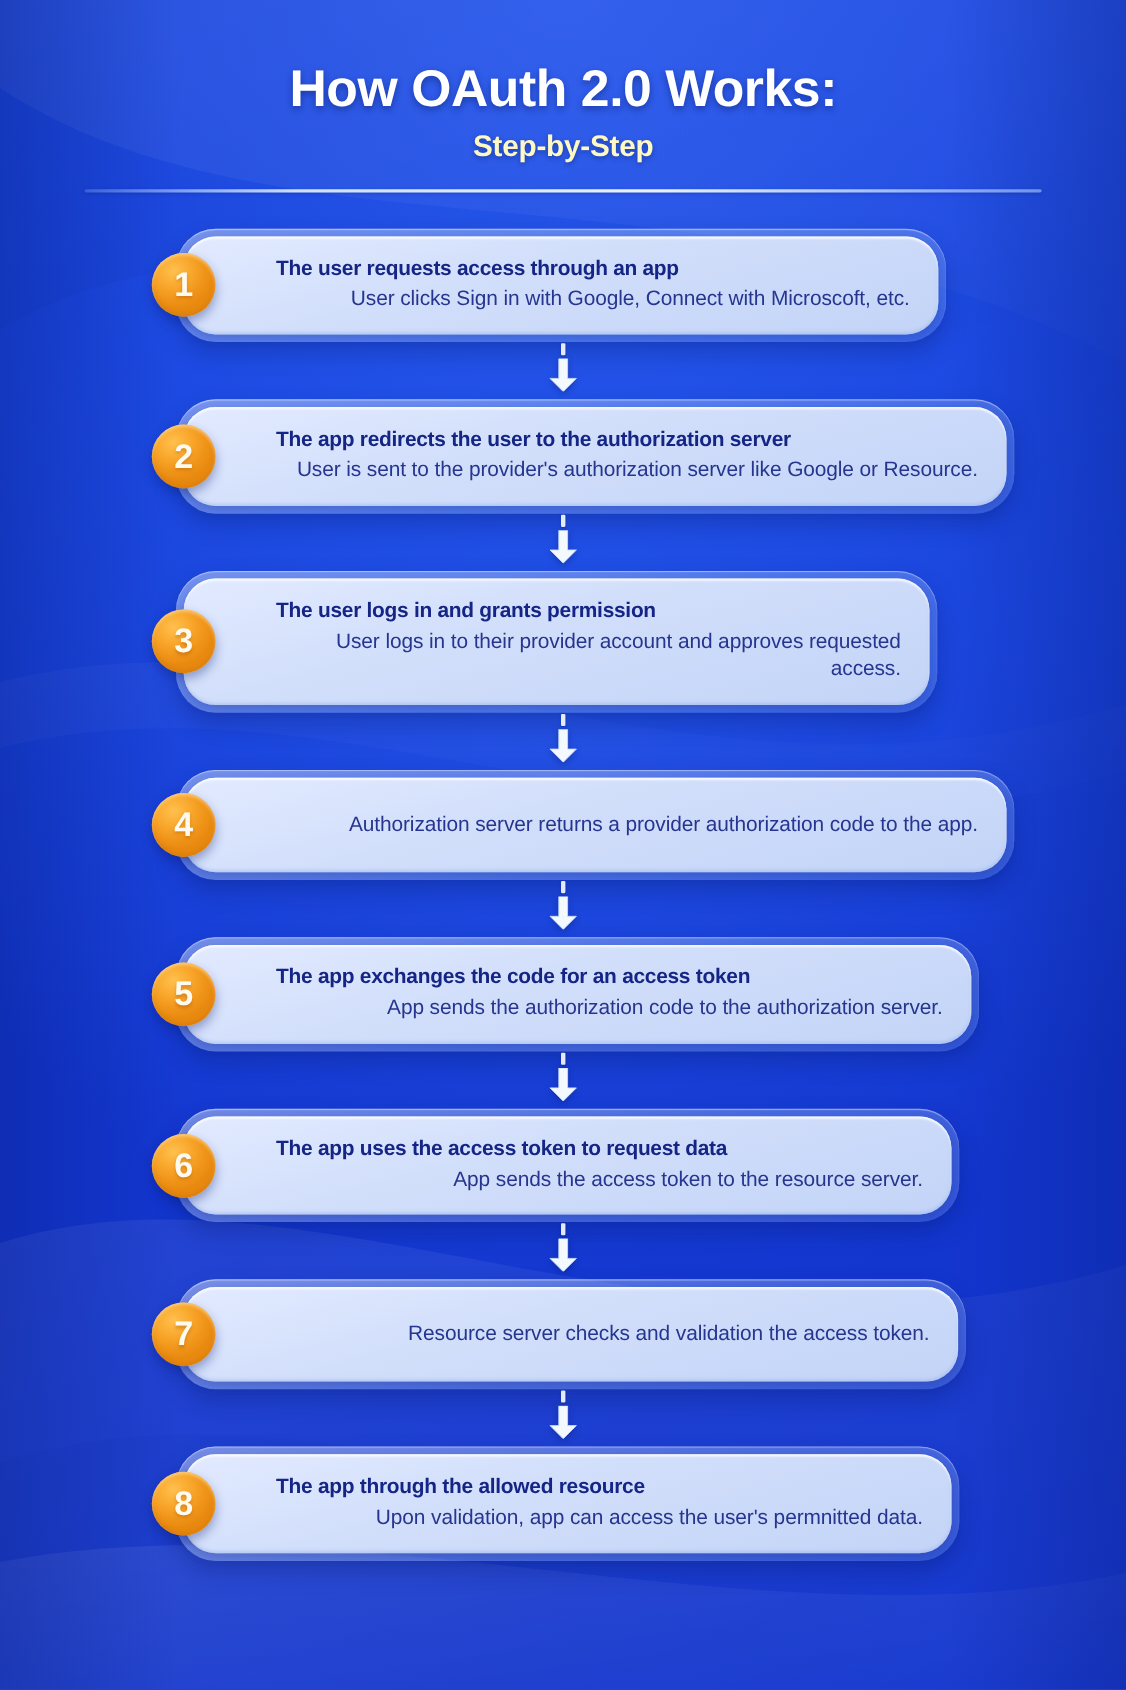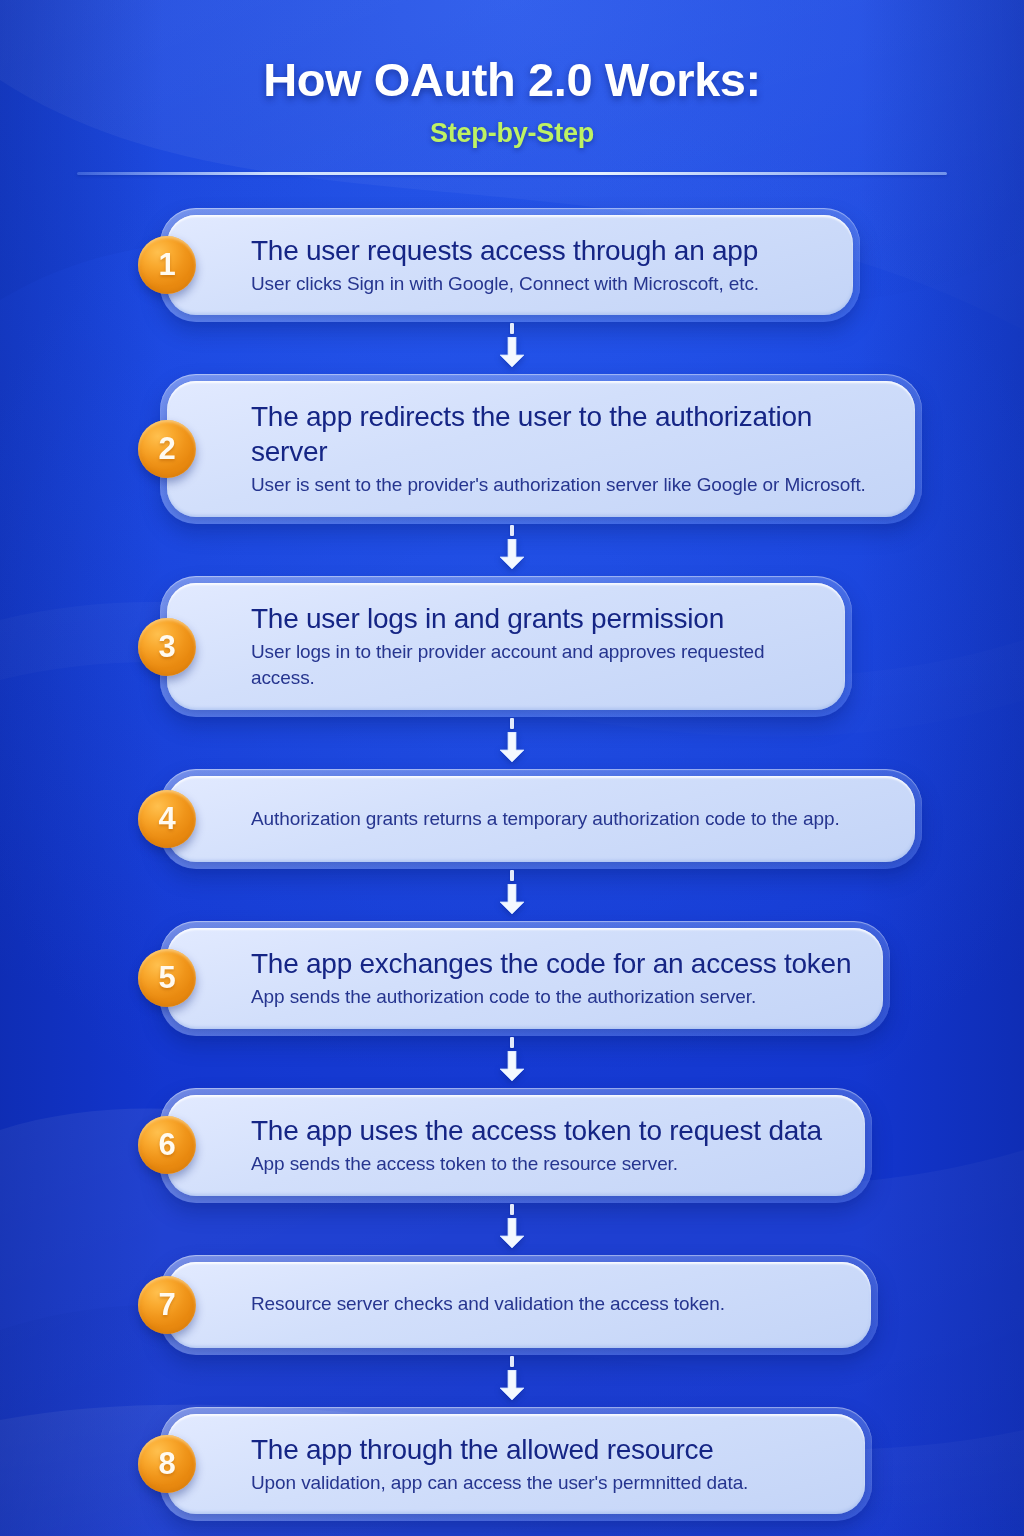--- a/index.html
+++ b/index.html
@@ -59,21 +59,21 @@
     color: #ffffff;
     letter-spacing: -0.4px;
     line-height: 1.12;
     text-shadow: 0 3px 7px rgba(4,20,90,0.45);
     text-align: center;
   }
   #sub-title {
     margin-top: 11px;
     font-size: 27px;
     font-weight: bold;
-    color: #bef264;
+    color: #fef9c3;
     letter-spacing: -0.2px;
     text-shadow: 0 2px 5px rgba(4,20,90,0.40);
   }
   #title-divider {
     margin: 23px auto 0 auto;
     width: 870px;
     height: 3px;
     border-radius: 2px;
     background: linear-gradient(90deg,
       rgba(160,195,255,0.25) 0%,
@@ -140,33 +140,34 @@
   .badge-num {
     font-size: 31px;
     font-weight: bold;
     color: #fffaf0;
     line-height: 1;
     text-shadow: 0 2px 3px rgba(170,85,0,0.40);
     margin-top: -1px;
   }
 
   .step-title {
-    font-size: 28px;
-    font-weight: normal;
+    font-size: 19px;
+    font-weight: bold;
     color: #152585;
     line-height: 1.25;
     letter-spacing: -0.25px;
     margin-bottom: 3px;
   }
   .step-desc {
     font-size: 19px;
     font-weight: normal;
     color: #26358f;
     line-height: 1.36;
     letter-spacing: -0.1px;
+    text-align: right;
   }
 
   
   .connector {
     height: 52px;
     width: 100%;
     display: flex;
     justify-content: center;
     align-items: center;
     position: relative;
@@ -262,21 +263,21 @@
     </div>
   </div>
 
   <div class="step">
     <div class="card-wrap w2">
       <div class="card">
         <div class="badge">
           <span class="badge-num">2</span>
         </div>
         <div class="step-title">The app redirects the user to the authorization server</div>
-        <div class="step-desc">User is sent to the provider's authorization server like Google or Microsoft.</div>
+        <div class="step-desc">User is sent to the provider's authorization server like Google or Resource.</div>
       </div>
     </div>
   </div>
 
   <div class="connector">
     <div class="connector-inner">
       <div class="conn-dash"></div>
       <svg class="conn-arrow" viewBox="0 0 26 30">
         <path d="M13 0 L17 0 L17 18 L25 18 L13 30 L1 18 L9 18 L9 0 Z" fill="#f4f9ff" stroke="#c7dbff" stroke-width="0.8"></path>
       </svg>
@@ -303,21 +304,21 @@
       </svg>
     </div>
   </div>
 
   <div class="step">
     <div class="card-wrap w4">
       <div class="card">
         <div class="badge">
           <span class="badge-num">4</span>
         </div>
-        <div class="step-desc">Authorization grants returns a temporary authorization code to the app.</div>
+        <div class="step-desc">Authorization server returns a provider authorization code to the app.</div>
       </div>
     </div>
   </div>
 
   <div class="connector">
     <div class="connector-inner">
       <div class="conn-dash"></div>
       <svg class="conn-arrow" viewBox="0 0 26 30">
         <path d="M13 0 L17 0 L17 18 L25 18 L13 30 L1 18 L9 18 L9 0 Z" fill="#f4f9ff" stroke="#c7dbff" stroke-width="0.8"></path>
       </svg>

